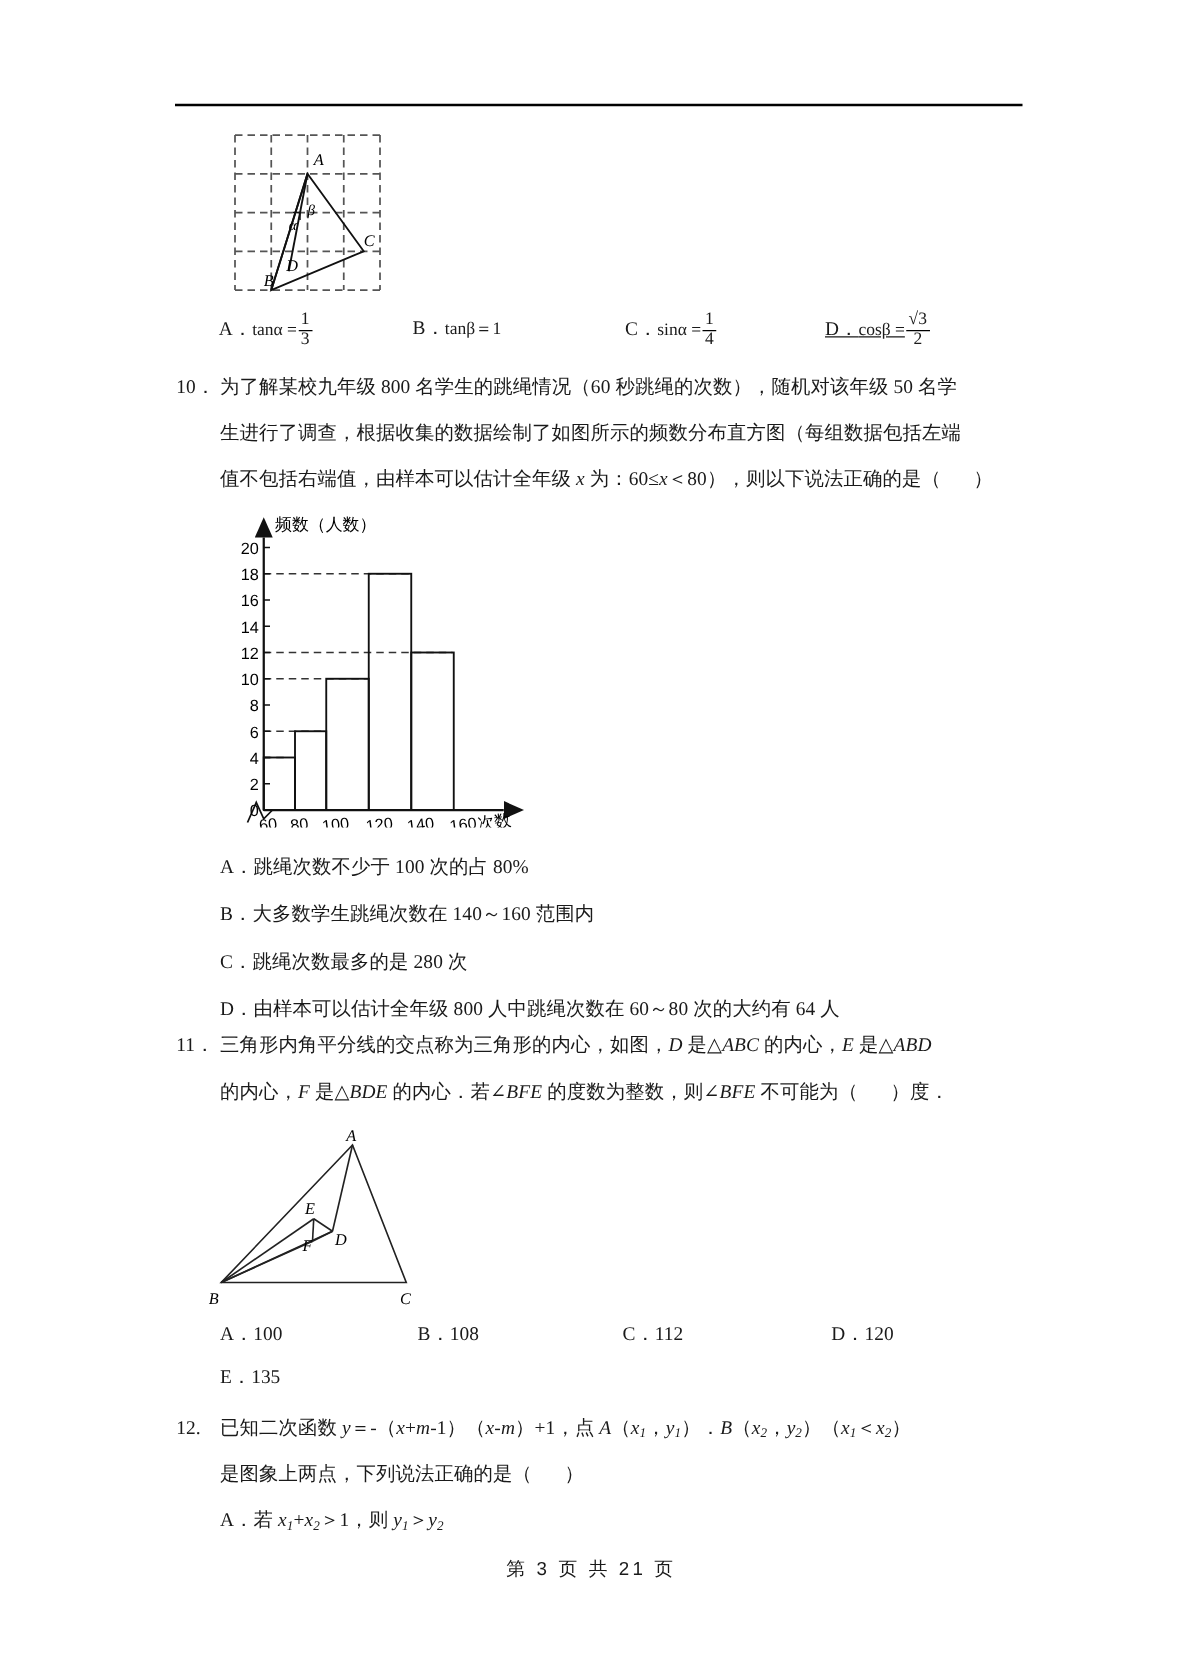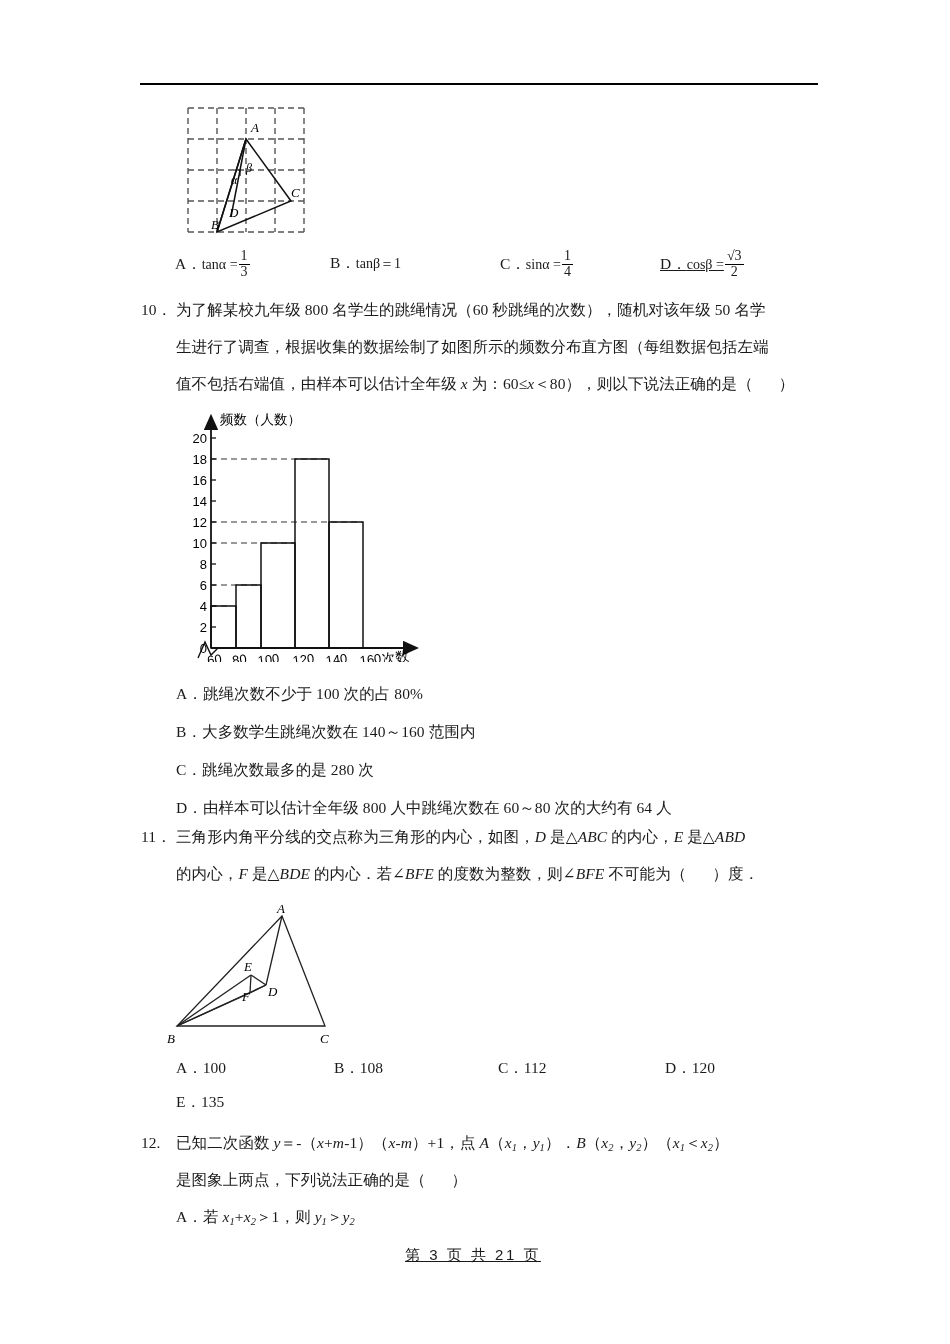--- a/index.html
+++ b/index.html
@@ -60,21 +60,20 @@
 
   
   .footer {
     position: absolute;
     left: 0; top: 1246px;
     width: 946px;
     text-align: center;
     font-size: 15px;
     letter-spacing: 2.5px;
     font-family: "Liberation Sans", sans-serif;
-    text-decoration: underline;
   }
 
   
   .fig { position: absolute; }
   .fig svg { display: block; }
   .lbl {
     font-family: "Liberation Serif", serif;
     font-style: italic;
     fill: #000;
   }

